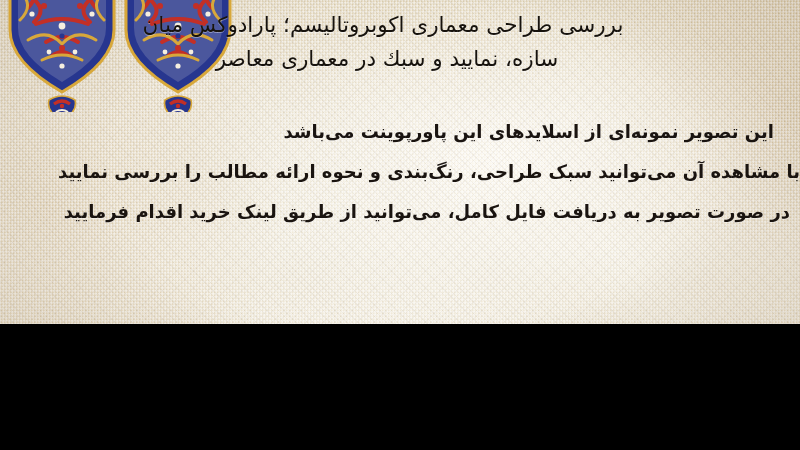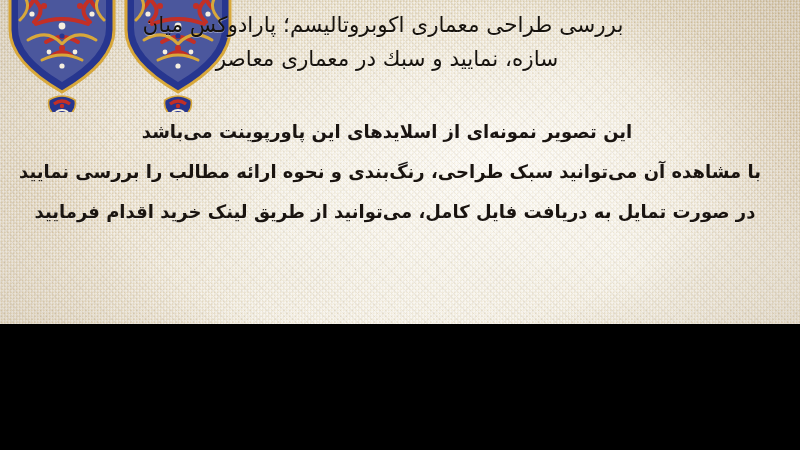--- a/index.html
+++ b/index.html
@@ -159,23 +159,24 @@
   }
   .body-line {
     font-family: "DejaVu Sans", sans-serif;
     font-size: 18px;
     line-height: 40px;
     color: #1a1410;
     direction: rtl;
     white-space: nowrap;
     text-shadow: 0 1px 0 rgba(255,255,255,0.30);
     font-weight: 600;
+    text-align: right;
   }
   .body-line.b1 { padding-right: 26px; }
-  .body-line.b2 { padding-right: 20px; }
+  .body-line.b2 { padding-right: 0; }
   .body-line.b3 { padding-right: 10px; }
 </style>
 </head>
 <body>
 
 <div class="slide">
 
   <div class="canvas-field">
     <div class="weave"></div>
     <div class="weave2"></div>
@@ -265,21 +266,21 @@
   </div>
 
   <div class="title-block">
     <div class="title-line l1">بررسی طراحی معماری اکوبروتالیسم؛ پارادوکس میان</div>
     <div class="title-line l2">سازه، نمایید و سبك در معماری معاصر</div>
   </div>
 
   <div class="body-block">
     <div class="body-line b1">این تصویر نمونه‌ای از اسلایدهای این پاورپوینت می‌باشد</div>
     <div class="body-line b2">با مشاهده آن می‌توانید سبک طراحی، رنگ‌بندی و نحوه ارائه مطالب را بررسی نمایید</div>
-    <div class="body-line b3">در صورت تمایل به دریافت فایل کامل، می‌توانید از طریق لینک خرید اقدام فرمایید</div>
+    <div class="body-line b3">در صورت تصویر به دریافت فایل کامل، می‌توانید از طریق لینک خرید اقدام فرمایید</div>
   </div>
 
   <div class="black-band"></div>
 
   <div class="selvedge"></div>
 
   <div class="fringe">
     <svg width="800" height="90" viewBox="0 0 800 90" xmlns="http://www.w3.org/2000/svg">
       <defs>
         <linearGradient id="cord" x1="0" y1="0" x2="1" y2="1">

